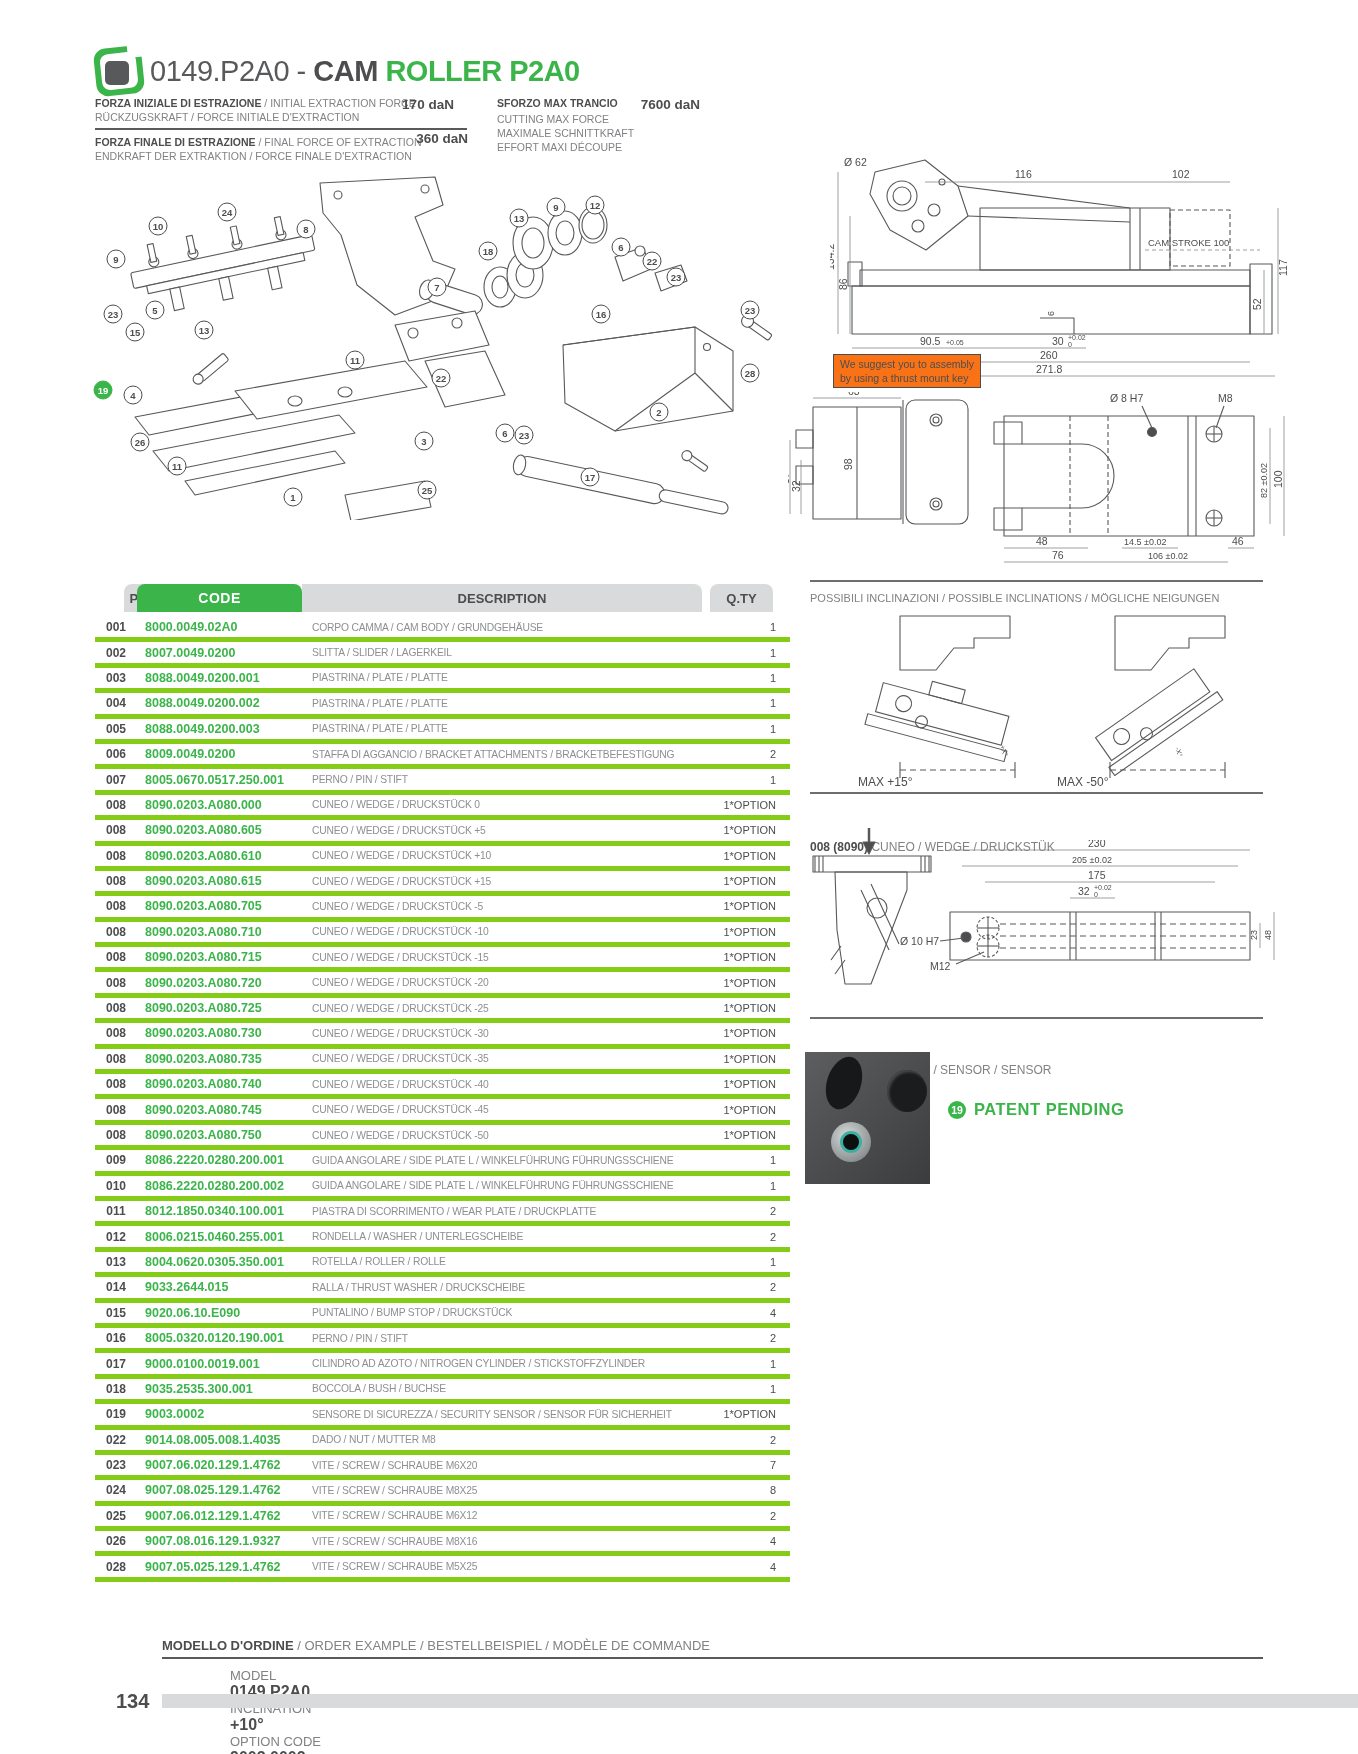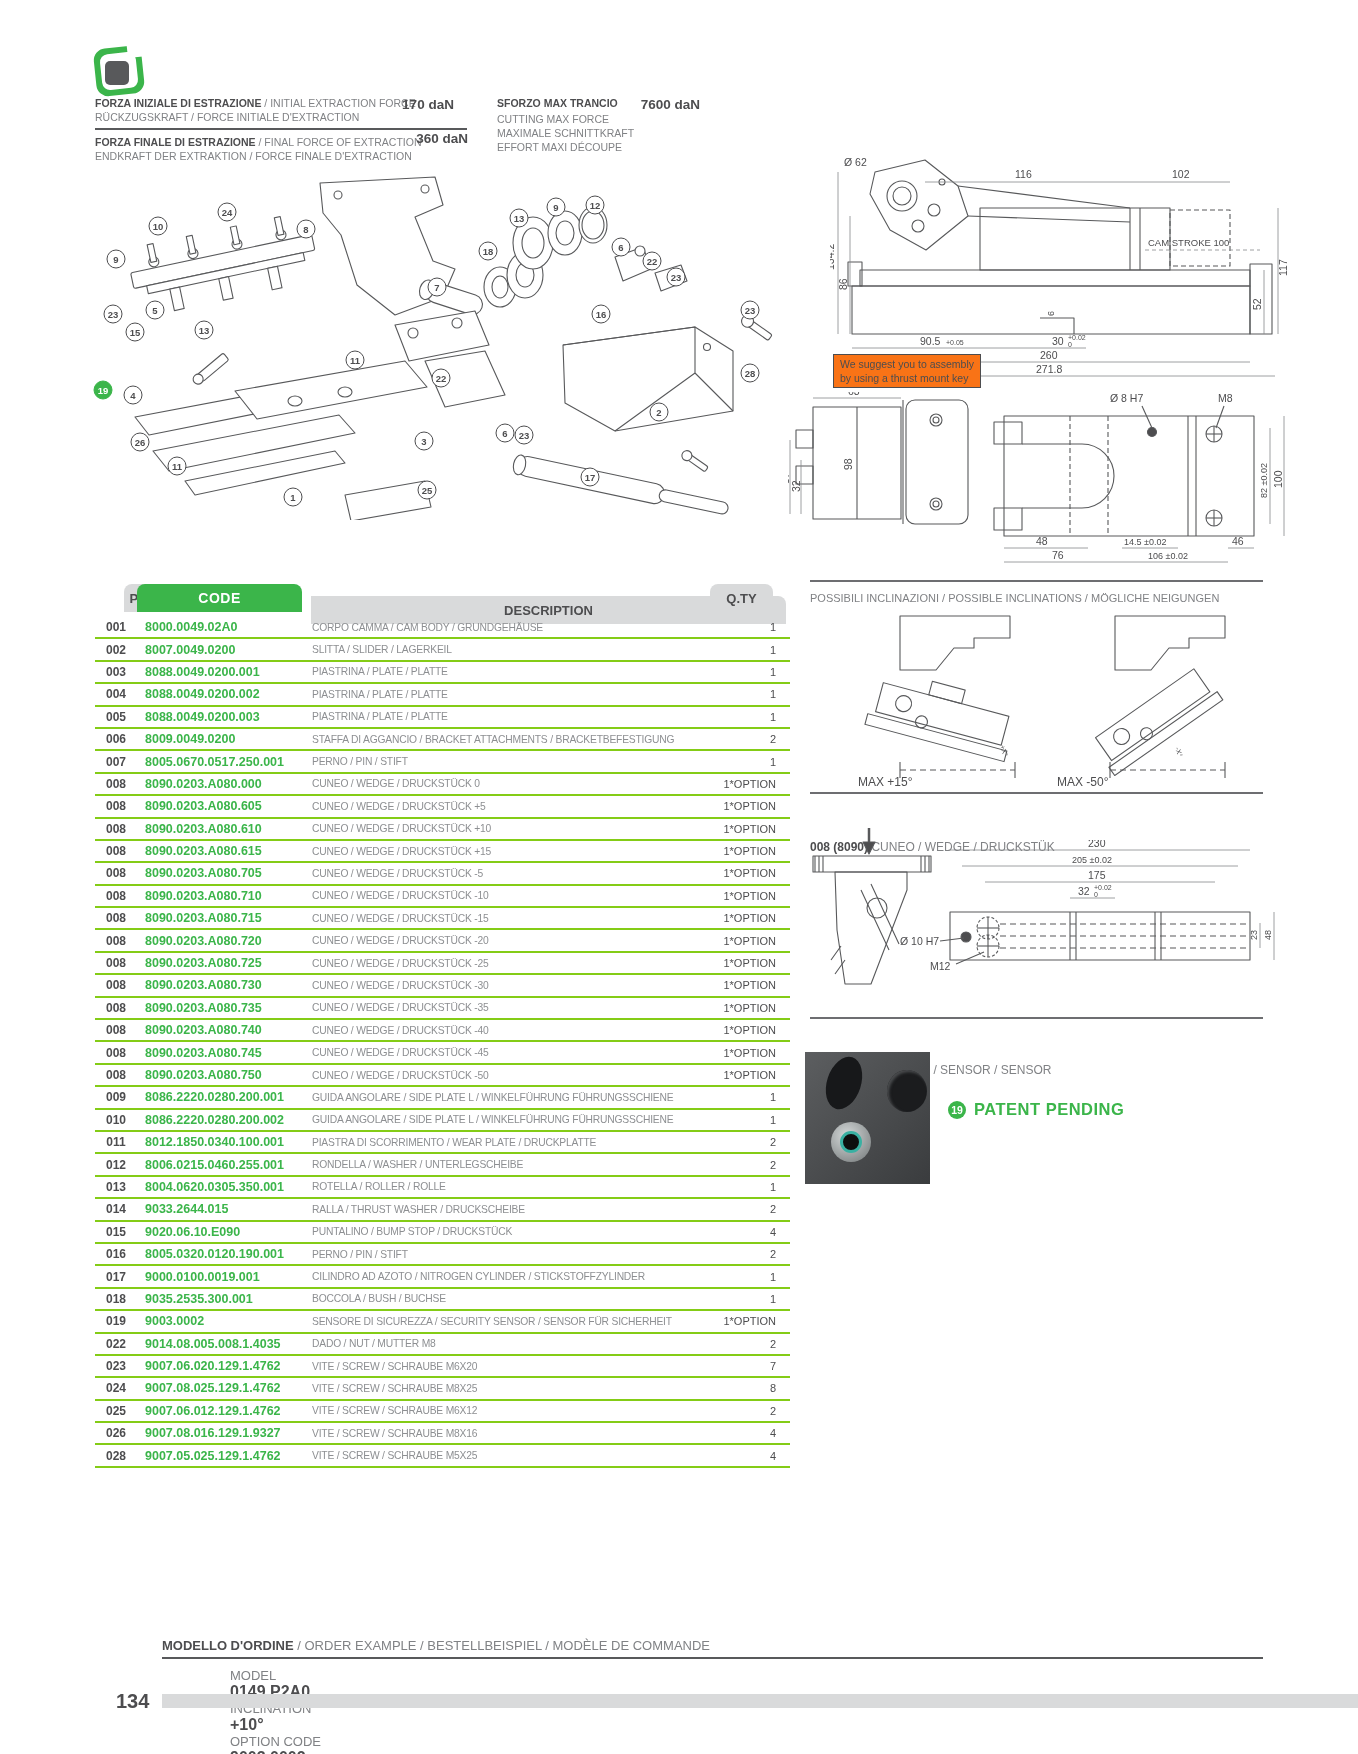--- a/index.html
+++ b/index.html
@@ -26,21 +26,21 @@
   .balloon{position:absolute;width:17px;height:17px;border:1.3px solid #4d4d4f;border-radius:50%;
            background:#fff;font-size:9.5px;font-weight:bold;color:#4d4d4f;display:flex;
            align-items:center;justify-content:center;transform:translate(-50%,-50%);z-index:3;}
   .balloon.green{background:#3bb54a;border-color:#3bb54a;color:#fff;}
   
   .th{height:28px;background:#d9dadb;font-size:13px;font-weight:bold;color:#4d4d4f;
       display:flex;align-items:center;justify-content:center;}
   .th.green{background:#3bb54a;color:#fff;font-size:14px;letter-spacing:0.5px;}
   .trows{width:695px;}
   .trow{display:grid;grid-template-columns:42px 165px 408px 80px;height:20.4px;
-        align-items:center;border-bottom:2px solid #84cc16;}
+        align-items:center;border-bottom:5px solid #84cc16;}
   .c-pos{text-align:center;font-weight:bold;font-size:12px;color:#4d4d4f;}
   .c-code{font-weight:bold;font-size:12.5px;color:#3bb54a;padding-left:8px;white-space:nowrap;}
   .c-desc{font-size:10.3px;color:#8d8f92;padding-left:10px;white-space:nowrap;letter-spacing:-0.2px;}
   .c-qty{font-size:11px;color:#4d4d4f;text-align:right;padding-right:14px;white-space:nowrap;}
   
   .rule{position:absolute;height:1.5px;background:#6d6e71;}
   .sec-title{font-size:11px;color:#808285;white-space:nowrap;}
   .sec-head{font-size:12px;color:#808285;white-space:nowrap;margin-top:34px;}
   .sec-head b{color:#4d4d4f;}
   .note-box{border:1.2px solid #4d4d4f;font-size:10.5px;color:#4d4d4f;padding:2px 6px;line-height:14px;background:#f97316;white-space:nowrap;}
@@ -71,20 +71,23 @@
 </head>
 <body>
 
 <div id="page">
 
   <div class="abs logo" style="left:95px;top:47px;">
     <span class="lg-green"></span>
     <span class="lg-white"></span>
     <span class="lg-cut"></span>
     <span class="lg-gray"></span>
+  </div>
+  <div class="abs title" style="left:150px;top:55px;">
+    <span class="t-code">0149.P2A0</span><span class="t-code"> - </span><span class="t-main">CAM </span><span class="t-accent">ROLLER P2A0</span>
   </div>
 
   <div class="abs" style="left:95px;top:97px;width:372px;">
     <div class="spec-line1"><b>FORZA INIZIALE DI ESTRAZIONE</b><span> / INITIAL EXTRACTION FORCE</span></div>
     <div class="spec-line2">RÜCKZUGSKRAFT / FORCE INITIALE D'EXTRACTION</div>
     <div class="spec-sep"></div>
     <div class="spec-line1"><b>FORZA FINALE DI ESTRAZIONE</b><span> / FINAL FORCE OF EXTRACTION</span></div>
     <div class="spec-line2">ENDKRAFT DER EXTRAKTION / FORCE FINALE D'EXTRACTION</div>
   </div>
   <div class="abs spec-val" style="left:388px;top:97px;text-align:center;">170 daN</div>
@@ -201,21 +204,21 @@
         <span class="balloon" style="left: 495px; top: 312px;">17</span>
         <span class="balloon" style="left: 198px; top: 332px;">1</span>
         <span class="balloon" style="left: 332px; top: 325px;">25</span>
         <span class="balloon" style="left: 655px; top: 145px;">23</span>
         <span class="balloon" style="left: 655px; top: 208px;">28</span>
       </div>
   </div>
 
   <div class="abs th" style="left:95px;top:584px;width:42px;border-radius:8px 0 0 0;margin-left:29px;">POS.</div>
   <div class="abs th green" style="left:137px;top:584px;width:165px;border-radius:8px 8px 0 0;">CODE</div>
-  <div class="abs th" style="left:311px;top:584px;width:475px;border-radius:0 8px 0 0;margin-top:12px;">DESCRIPTION</div>
+  <div class="abs th" style="left:302px;top:584px;width:400px;border-radius:0 8px 0 0;">DESCRIPTION</div>
   <div class="abs th" style="left:710px;top:584px;width:63px;border-radius:8px 8px 0 0;">Q.TY</div>
   <div class="abs trows" style="left:95px;top:617px;">
 
       <div class="trow">
         <span class="c-pos">001</span>
         <span class="c-code">8000.0049.02A0</span>
         <span class="c-desc">CORPO CAMMA / CAM BODY / GRUNDGEHÄUSE</span>
         <span class="c-qty">1</span>
       </div>
 

